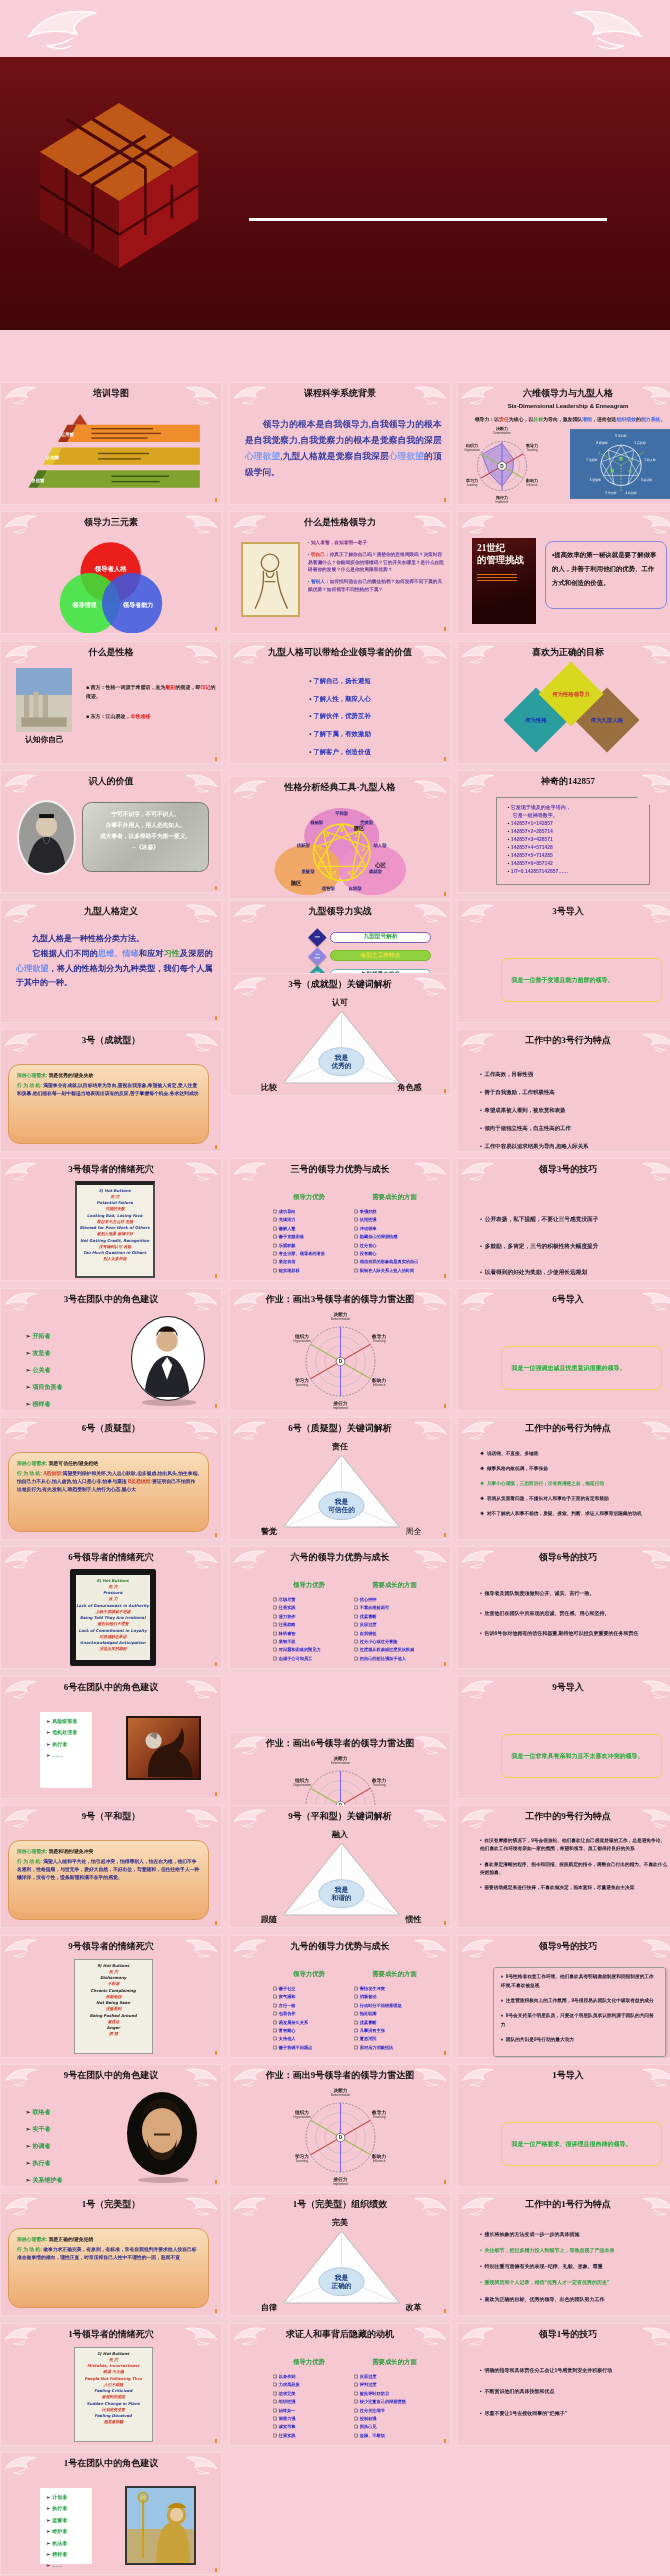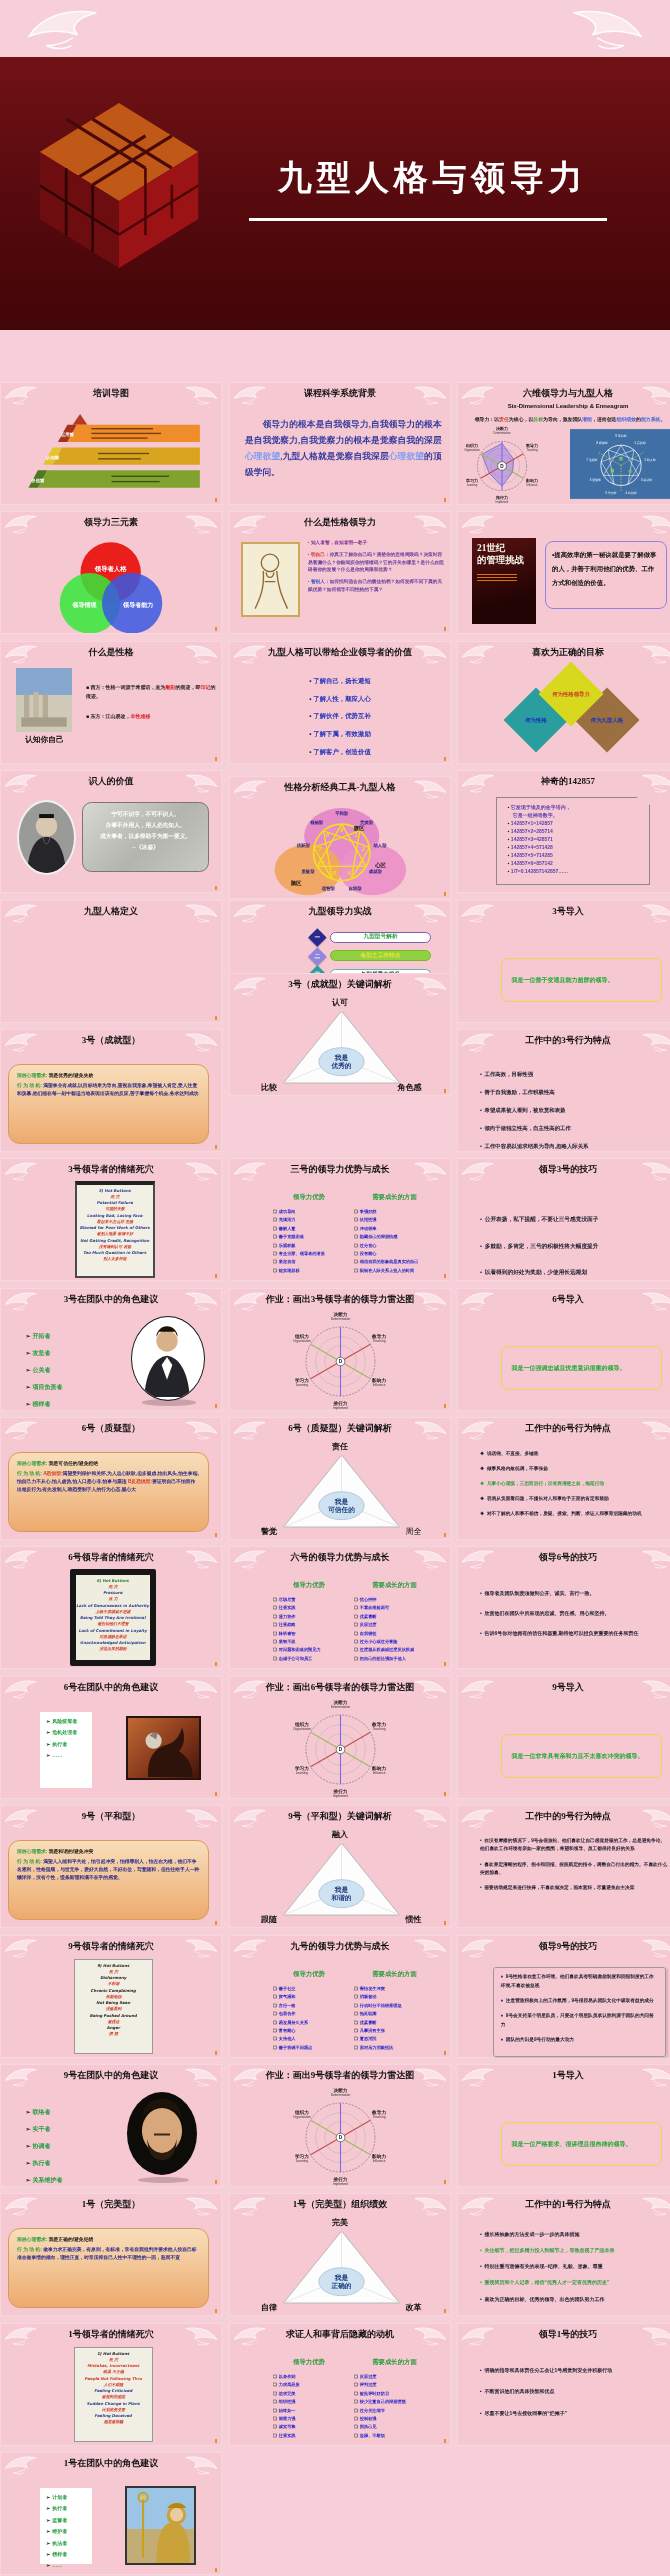--- a/index.html
+++ b/index.html
@@ -50,21 +50,20 @@
           <line x1="154" y1="279" x2="154" y2="383"></line>
         <line x1="72" y1="280" x2="195" y2="356"></line>
       </g>
       <polygon points="195,304 318,228 318,332 195,408" fill="#9c1316"></polygon>
       <g stroke="#4a0506" stroke-width="4" fill="none">
         <line x1="236" y1="253" x2="236" y2="357"></line>
           <line x1="277" y1="279" x2="277" y2="331"></line>
         <line x1="195" y1="356" x2="318" y2="280"></line>
       </g>
     </svg>
-    <div class="btitle">九型人格与领导力</div>
     <div class="bline"></div>
   </div>
 
   <div id="grid">
       <div class="slide" style="left: 0px; top: 382px;">
         <svg class="swing" style="left:2.7px" viewBox="0 0 100 64">
           <path d="M92,10 C55,4 22,14 6,40 C28,32 50,32 68,38 C56,26 70,16 92,10 Z" fill="rgba(255,255,255,.6)" stroke="#fff" stroke-width="2.5"></path>
           <path d="M62,42 C52,48 40,52 28,52 C38,57 52,57 60,52" stroke="#fff" stroke-width="2" fill="none"></path>
         </svg>
         <svg class="swing" style="right:2.7px;transform:scaleX(-1)" viewBox="0 0 100 64">
@@ -383,20 +382,22 @@
       <div class="slide" style="left: 0px; top: 900px;">
         <svg class="swing" style="left:2.7px" viewBox="0 0 100 64">
           <path d="M92,10 C55,4 22,14 6,40 C28,32 50,32 68,38 C56,26 70,16 92,10 Z" fill="rgba(255,255,255,.6)" stroke="#fff" stroke-width="2.5"></path>
           <path d="M62,42 C52,48 40,52 28,52 C38,57 52,57 60,52" stroke="#fff" stroke-width="2" fill="none"></path>
         </svg>
         <svg class="swing" style="right:2.7px;transform:scaleX(-1)" viewBox="0 0 100 64">
           <path d="M92,10 C55,4 22,14 6,40 C28,32 50,32 68,38 C56,26 70,16 92,10 Z" fill="rgba(255,255,255,.6)" stroke="#fff" stroke-width="2.5"></path>
           <path d="M62,42 C52,48 40,52 28,52 C38,57 52,57 60,52" stroke="#fff" stroke-width="2" fill="none"></path>
         </svg>
         <div class="s-title">九型人格定义</div>
+        <div style="position:absolute;left:16px;right:9.4px;top:32px;font-family:'Liberation Serif',serif;font-weight:bold;font-size:8px;line-height:1.85;white-space:pre-wrap;text-align:justify"><span style="color:#222a8e">　　九型人格是一种性格分类方法。
+　　它根据人们不同的</span><span style="color:#6b8bf0">思维、情绪</span><span style="color:#222a8e">和应对</span><span style="color:#3aa03a">习性</span><span style="color:#222a8e">及深层的</span><span style="color:#6b8bf0">心理欲望</span><span style="color:#222a8e">，将人的性格划分为九种类型，我们每个人属于其中的一种。</span></div>
         <div class="pgdot"></div>
       </div>
       <div class="slide" style="left: 229px; top: 900px;">
         <svg class="swing" style="left:2.7px" viewBox="0 0 100 64">
           <path d="M92,10 C55,4 22,14 6,40 C28,32 50,32 68,38 C56,26 70,16 92,10 Z" fill="rgba(255,255,255,.6)" stroke="#fff" stroke-width="2.5"></path>
           <path d="M62,42 C52,48 40,52 28,52 C38,57 52,57 60,52" stroke="#fff" stroke-width="2" fill="none"></path>
         </svg>
         <svg class="swing" style="right:2.7px;transform:scaleX(-1)" viewBox="0 0 100 64">
           <path d="M92,10 C55,4 22,14 6,40 C28,32 50,32 68,38 C56,26 70,16 92,10 Z" fill="rgba(255,255,255,.6)" stroke="#fff" stroke-width="2.5"></path>
           <path d="M62,42 C52,48 40,52 28,52 C38,57 52,57 60,52" stroke="#fff" stroke-width="2" fill="none"></path>
@@ -792,21 +793,21 @@
           <div style="margin-bottom:5.4px;font-size:5px;font-weight:bold;color:#1f9e3f"><span style="color:#333;margin-right:2px">➢</span>执行者</div>
           <div style="margin-bottom:5.4px;font-size:5px;font-weight:bold;color:#1f9e3f"><span style="color:#333;margin-right:2px">➢</span>……</div>
         </div>
         <div style="position:absolute;left:126px;top:40px;width:75px;height:64px;border:2.7px solid #23140d;background:linear-gradient(135deg,#c06a35,#86381a 55%,#431409);box-sizing:border-box;overflow:hidden"><svg width="70" height="59" viewBox="0 0 104 88">
             <path d="M30,88 C28,60 40,44 58,40 C70,36 78,26 80,14 C86,26 84,40 76,50 C90,58 96,72 96,88 Z" fill="#2e130a"></path>
             <circle cx="38" cy="34" r="12" fill="#d8cfc0"></circle>
             <path d="M32,26 a12,12 0 0 1 12,-4 l-2,10 z" fill="#8a8078"></path>
           </svg></div>
         <div class="pgdot"></div>
       </div>
-      <div class="slide" style="left: 229px; top: 1676px;">
+      <div class="slide" style="left: 229px; top: 1732px;">
         <svg class="swing" style="left:2.7px" viewBox="0 0 100 64">
           <path d="M92,10 C55,4 22,14 6,40 C28,32 50,32 68,38 C56,26 70,16 92,10 Z" fill="rgba(255,255,255,.6)" stroke="#fff" stroke-width="2.5"></path>
           <path d="M62,42 C52,48 40,52 28,52 C38,57 52,57 60,52" stroke="#fff" stroke-width="2" fill="none"></path>
         </svg>
         <svg class="swing" style="right:2.7px;transform:scaleX(-1)" viewBox="0 0 100 64">
           <path d="M92,10 C55,4 22,14 6,40 C28,32 50,32 68,38 C56,26 70,16 92,10 Z" fill="rgba(255,255,255,.6)" stroke="#fff" stroke-width="2.5"></path>
           <path d="M62,42 C52,48 40,52 28,52 C38,57 52,57 60,52" stroke="#fff" stroke-width="2" fill="none"></path>
         </svg>
         <div class="s-title">作业：画出6号领导者的领导力雷达图</div>
         <svg width="115" height="115" viewBox="0 0 172 172" style="position:absolute;left:54px;top:16px">

